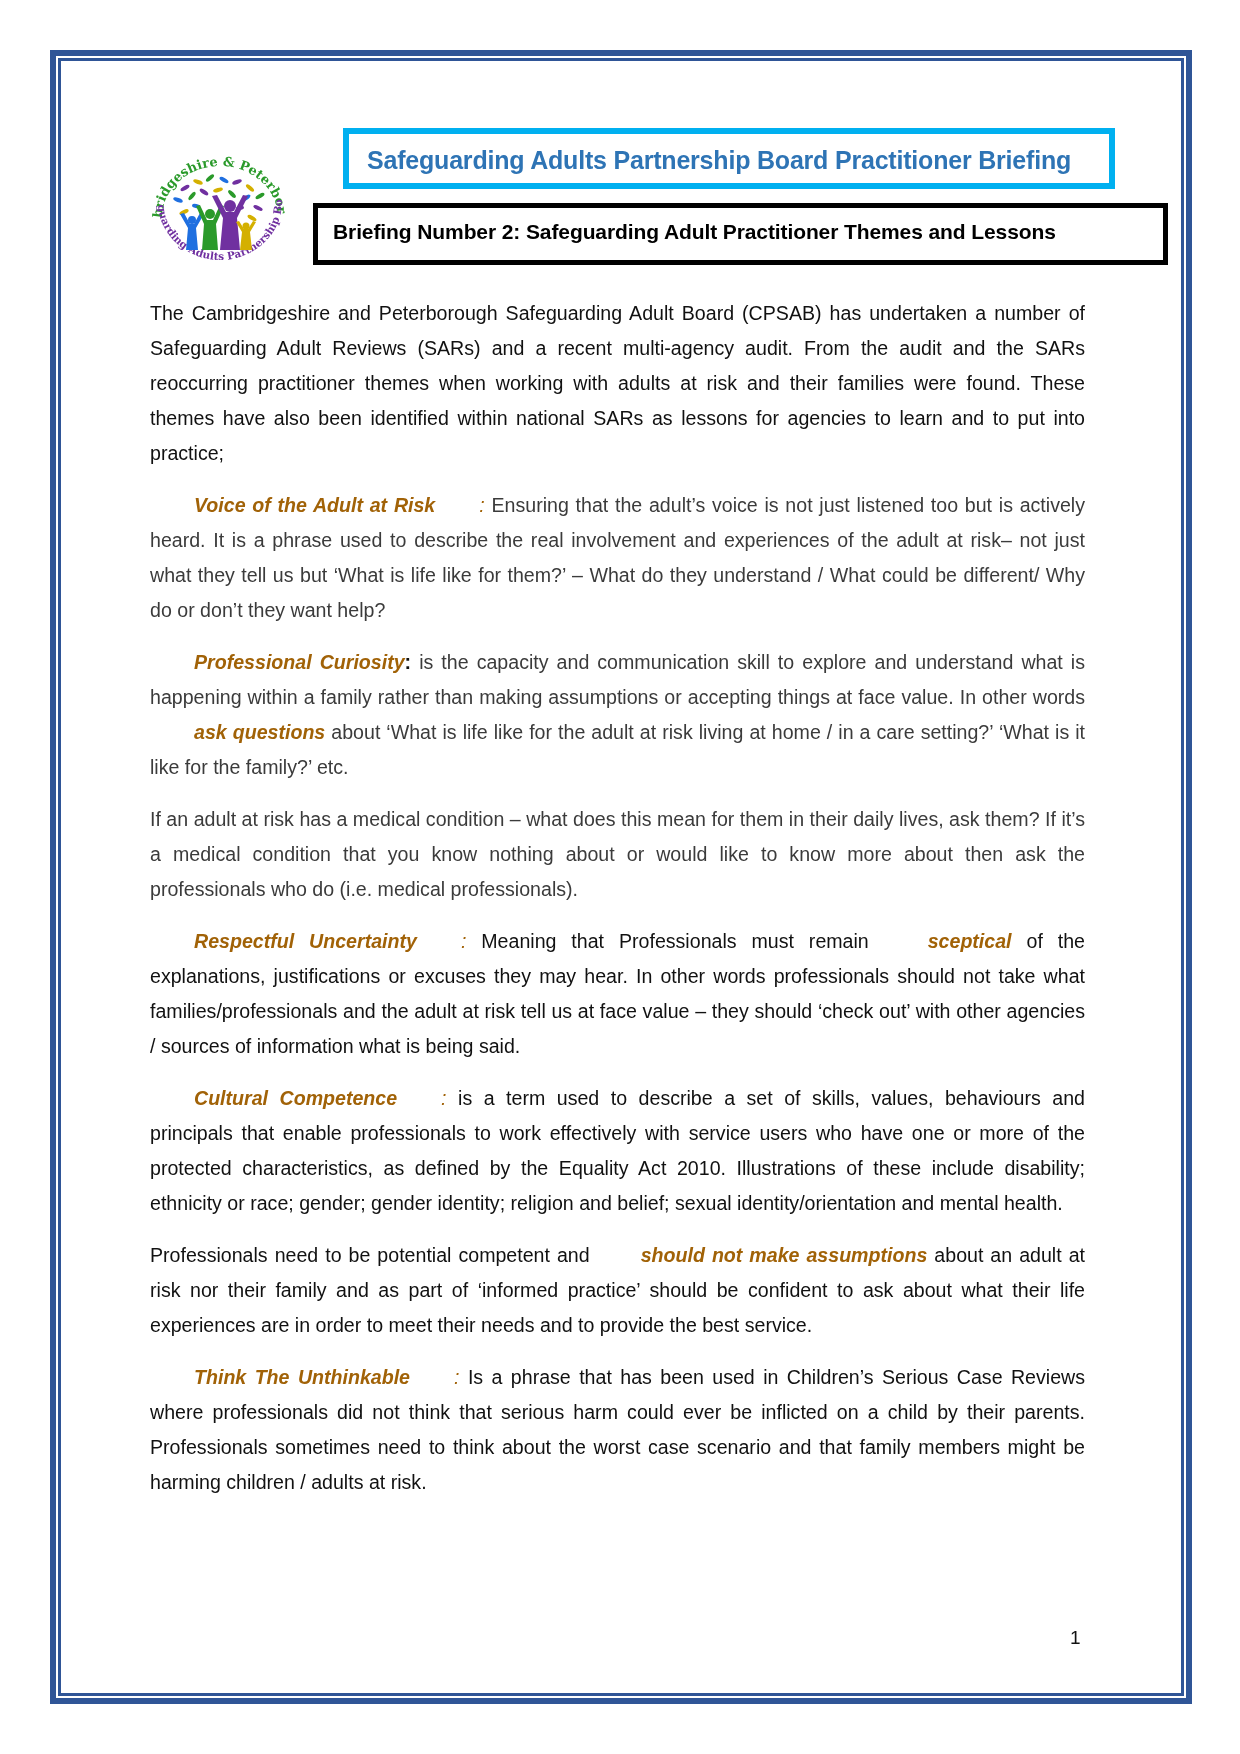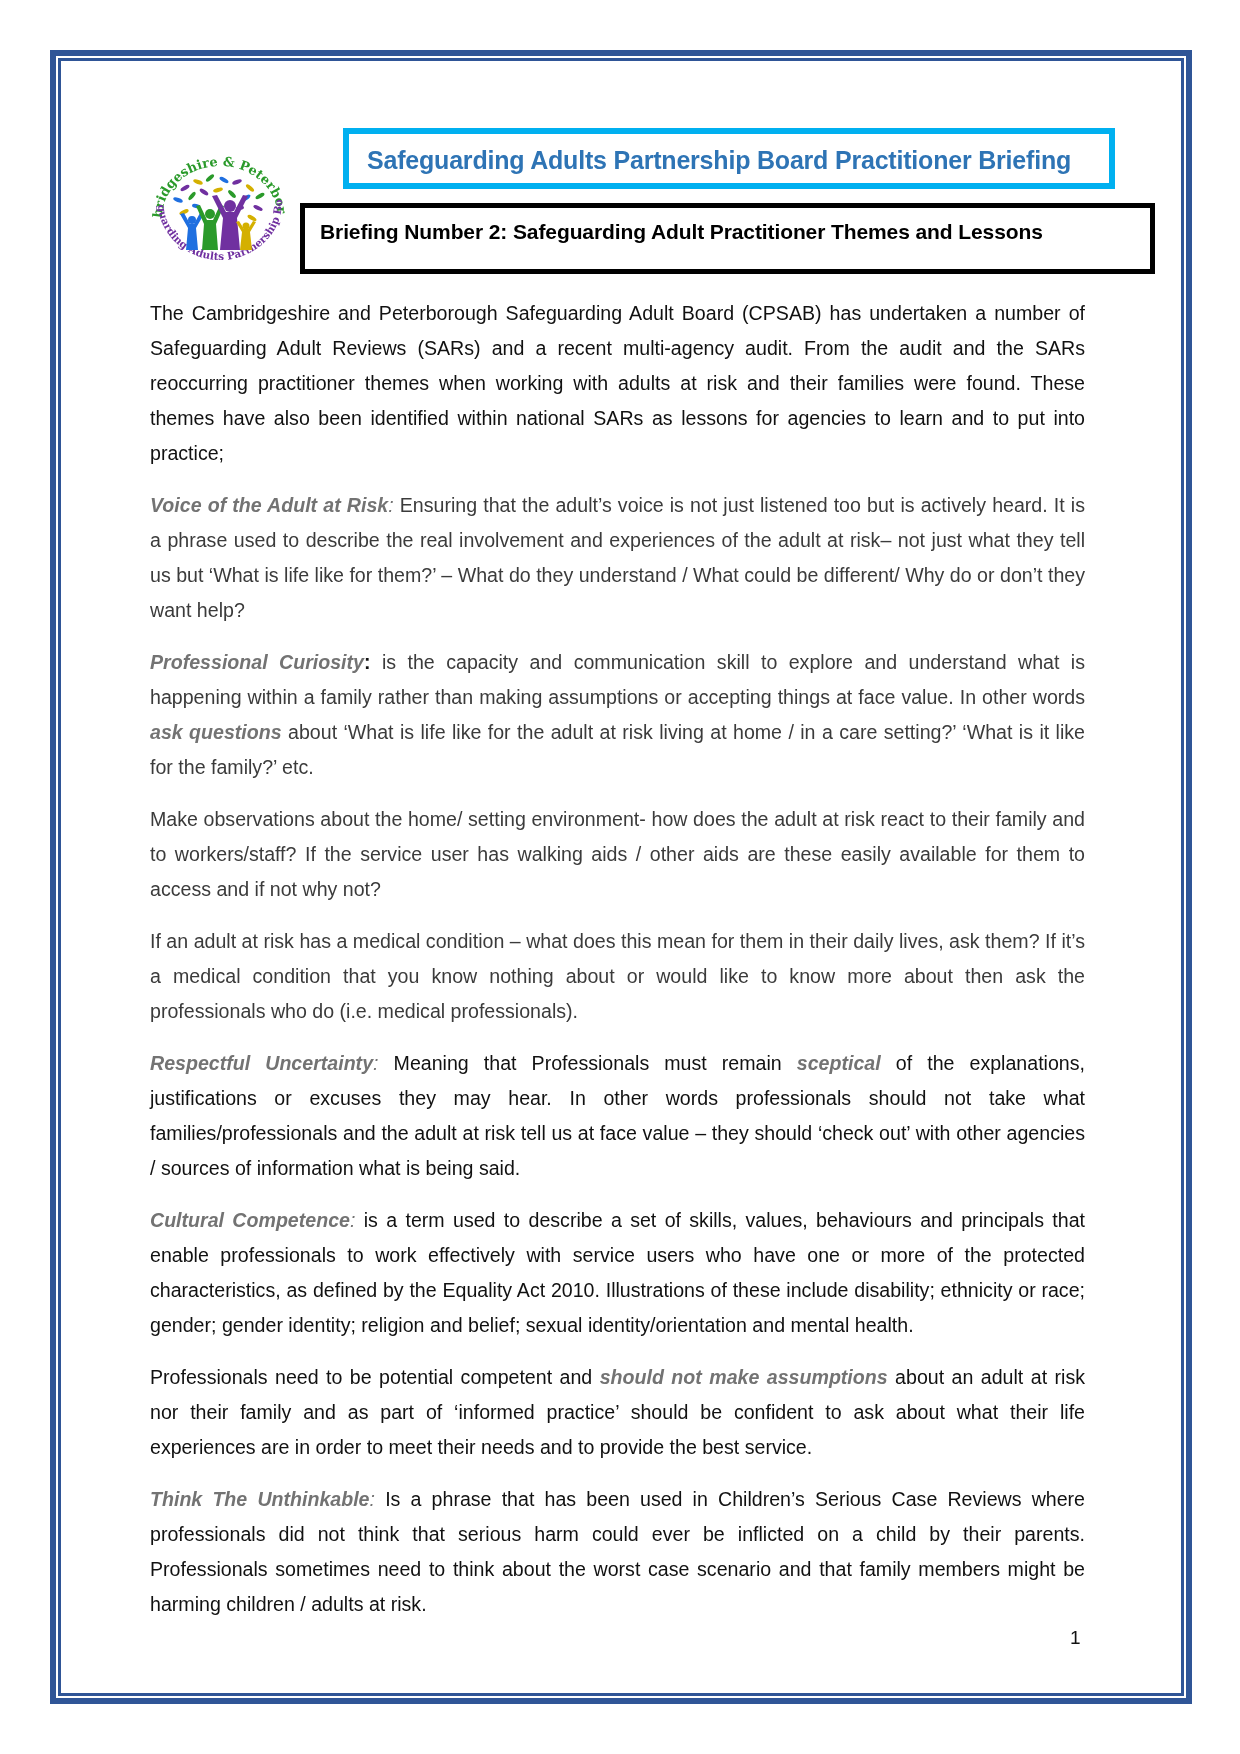--- a/index.html
+++ b/index.html
@@ -10,30 +10,30 @@
   .page-border-inner { position: absolute; left: 58px; top: 58px; width: 1126px; height: 1638px;
          border: 3px solid #2f5597; box-sizing: border-box; }
 
   .logo { position: absolute; left: 140px; top: 140px; width: 160px; height: 140px; }
 
   .title-box { position: absolute; left: 343px; top: 128px; width: 772px; height: 61px;
          border: 6px solid #00b0f0; box-sizing: border-box; }
   .title-box span { position: absolute; left: 18px; top: 12px; font-size: 25px; font-weight: bold;
          color: #2e74b5; letter-spacing: -0.2px; white-space: nowrap; }
 
-  .sub-box { position: absolute; left: 300px; top: 203px; width: 855px; height: 71px;
+  .sub-box { position: absolute; left: 313px; top: 203px; width: 855px; height: 62px;
          border: 5px solid #000; box-sizing: border-box; }
   .sub-box span { position: absolute; left: 15px; top: 12px; font-size: 21px; font-weight: bold;
          color: #000; white-space: nowrap; letter-spacing: -0.1px; }
 
   .body-text { position: absolute; left: 150px; top: 296px; width: 935px; font-size: 19.6px;
          line-height: 35px; }
   .body-text p { margin: 0 0 17px 0; text-align: justify; }
   .body-text p.grey { color: #3b3b3b; }
-  .kw { color: #737373; font-weight: bold; font-style: italic; }
+  .kw { color: #a16207; font-weight: bold; font-style: italic; margin-left: 44px; }
   .page-number { position: absolute; left: 1070px; top: 1627px; font-size: 19px; color: #111; }
 </style>
 </head>
 <body>
 
 <div class="page-border-outer"></div>
 <div class="page-border-inner"></div>
 
 <div class="logo">
   <svg width="160" height="140" viewBox="0 0 160 140">
@@ -89,21 +89,20 @@
   <span>Briefing Number 2: Safeguarding Adult Practitioner Themes and Lessons</span>
 </div>
 
 <div class="body-text">
   <p>The Cambridgeshire and Peterborough Safeguarding Adult Board (CPSAB) has undertaken a number of Safeguarding Adult Reviews (SARs) and a recent multi-agency audit. From the audit and the SARs reoccurring practitioner themes when working with adults at risk and their families were found. These themes have also been identified within national SARs as lessons for agencies to learn and to put into practice;</p>
 
   <p class="grey"><span class="kw">Voice of the Adult at Risk</span><span class="kw" style="font-weight:normal">:</span><span> Ensuring that the adult’s voice is not just listened too but is actively heard. It is a phrase used to describe the real involvement and experiences of the adult at risk– not just what they tell us but ‘What is life like for them?’ – What do they understand / What could be different/ Why do or don’t they want help?</span></p>
 
   <p class="grey"><span class="kw">Professional Curiosity</span><b style="color:#111">:</b><span> is the capacity and communication skill to explore and understand what is happening within a family rather than making assumptions or accepting things at face value. In other words </span><span class="kw">ask questions</span><span> about ‘What is life like for the adult at risk living at home / in a care setting?’ ‘What is it like for the family?’ etc.</span></p>
 
-  <p class="grey">Make observations about the home/ setting environment- how does the adult at risk react to their family and to workers/staff? If the service user has walking aids / other aids are these easily available for them to access and if not why not?</p>
 
   <p class="grey">If an adult at risk has a medical condition – what does this mean for them in their daily lives, ask them? If it’s a medical condition that you know nothing about or would like to know more about then ask the professionals who do (i.e. medical professionals).</p>
 
   <p><span class="kw">Respectful Uncertainty</span><span class="kw" style="font-weight:normal">:</span><span> Meaning that Professionals must remain </span><span class="kw">sceptical</span><span> of the explanations, justifications or excuses they may hear. In other words professionals should not take what families/professionals and the adult at risk tell us at face value – they should ‘check out’ with other agencies / sources of information what is being said.</span></p>
 
   <p><span class="kw">Cultural Competence</span><span class="kw" style="font-weight:normal">:</span><span> is a term used to describe a set of skills, values, behaviours and principals that enable professionals to work effectively with service users who have one or more of the protected characteristics, as defined by the Equality Act 2010. Illustrations of these include disability; ethnicity or race; gender; gender identity; religion and belief; sexual identity/orientation and mental health.</span></p>
 
   <p><span>Professionals need to be potential competent and </span><span class="kw">should not make assumptions</span><span> about an adult at risk nor their family and as part of ‘informed practice’ should be confident to ask about what their life experiences are in order to meet their needs and to provide the best service.</span></p>
 
   <p><span class="kw">Think The Unthinkable</span><span class="kw" style="font-weight:normal">:</span><span> Is a phrase that has been used in Children’s Serious Case Reviews where professionals did not think that serious harm could ever be inflicted on a child by their parents. Professionals sometimes need to think about the worst case scenario and that family members might be harming children / adults at risk.</span></p>

